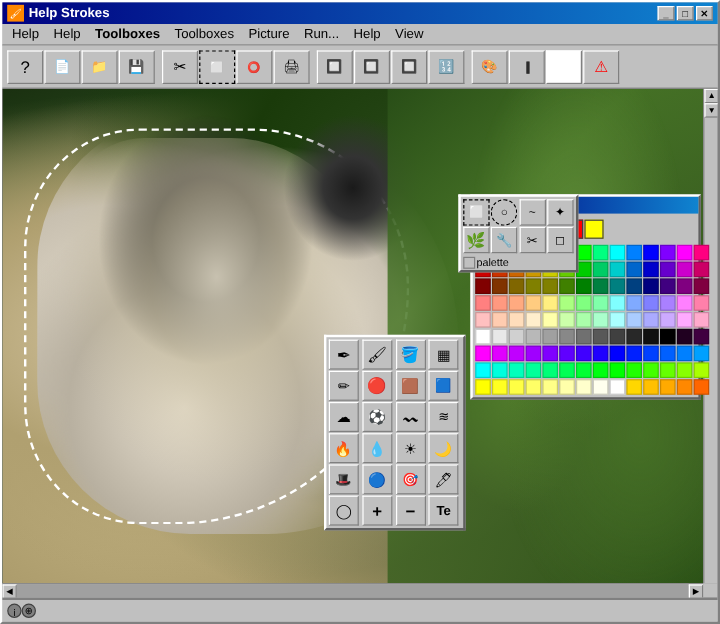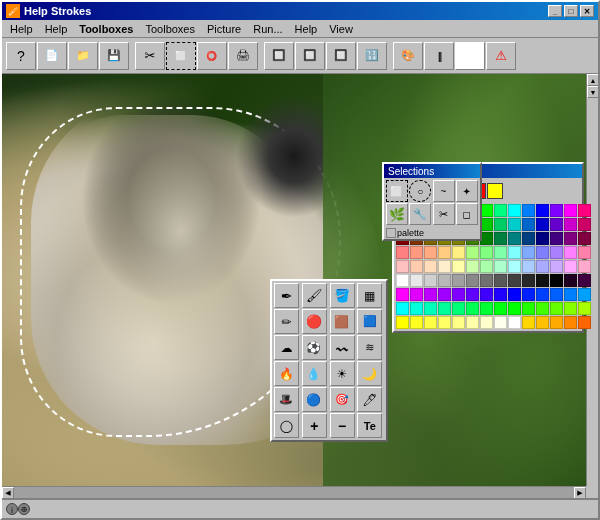--- a/index.html
+++ b/index.html
@@ -500,23 +500,20 @@
           <div style="width: 13px; height: 13px; background: rgb(255, 255, 255); border: 1px solid rgba(0, 0, 0, 0.2); cursor: pointer;"></div>
           <div style="width: 13px; height: 13px; background: rgb(255, 215, 0); border: 1px solid rgba(0, 0, 0, 0.2); cursor: pointer;"></div>
           <div style="width: 13px; height: 13px; background: rgb(255, 192, 0); border: 1px solid rgba(0, 0, 0, 0.2); cursor: pointer;"></div>
           <div style="width: 13px; height: 13px; background: rgb(255, 170, 0); border: 1px solid rgba(0, 0, 0, 0.2); cursor: pointer;"></div>
           <div style="width: 13px; height: 13px; background: rgb(255, 136, 0); border: 1px solid rgba(0, 0, 0, 0.2); cursor: pointer;"></div>
           <div style="width: 13px; height: 13px; background: rgb(255, 102, 0); border: 1px solid rgba(0, 0, 0, 0.2); cursor: pointer;"></div>
         </div>
     </div>
 
     <div style="position:absolute; top:88px; right:116px; background:#c0c0c0; border:2px solid #fff; border-right-color:#606060; border-bottom-color:#606060; width:100px;">
-      <div style="background:linear-gradient(to right,#000080,#1084d0); color:white; font-size:10px; padding:1px 4px; height:14px; display:flex; align-items:center;">
-        <span>Selections</span>
-      </div>
       <div style="display:grid; grid-template-columns: repeat(4, 1fr); gap:1px; padding:2px;">
 
         <div style="width:22px;height:22px;border:1px dashed #000;display:flex;align-items:center;justify-content:center;font-size:10px;cursor:pointer;background:#c0c0c0;">⬜</div>
         <div style="width:22px;height:22px;border:1px dashed #000;border-radius:50%;display:flex;align-items:center;justify-content:center;font-size:10px;cursor:pointer;background:#c0c0c0;">○</div>
         <div style="width:22px;height:22px;display:flex;align-items:center;justify-content:center;font-size:10px;cursor:pointer;background:#c0c0c0;border:1px solid #fff;border-right-color:#808080;border-bottom-color:#808080;">~</div>
         <div style="width:22px;height:22px;display:flex;align-items:center;justify-content:center;font-size:10px;cursor:pointer;background:#c0c0c0;border:1px solid #fff;border-right-color:#808080;border-bottom-color:#808080;">✦</div>
 
         <div style="width:22px;height:22px;display:flex;align-items:center;justify-content:center;font-size:13px;cursor:pointer;background:#c0c0c0;border:1px solid #fff;border-right-color:#808080;border-bottom-color:#808080;">🌿</div>
         <div style="width:22px;height:22px;display:flex;align-items:center;justify-content:center;font-size:11px;cursor:pointer;background:#c0c0c0;border:1px solid #fff;border-right-color:#808080;border-bottom-color:#808080;">🔧</div>
         <div style="width:22px;height:22px;display:flex;align-items:center;justify-content:center;font-size:11px;cursor:pointer;background:#c0c0c0;border:1px solid #fff;border-right-color:#808080;border-bottom-color:#808080;">✂</div>

